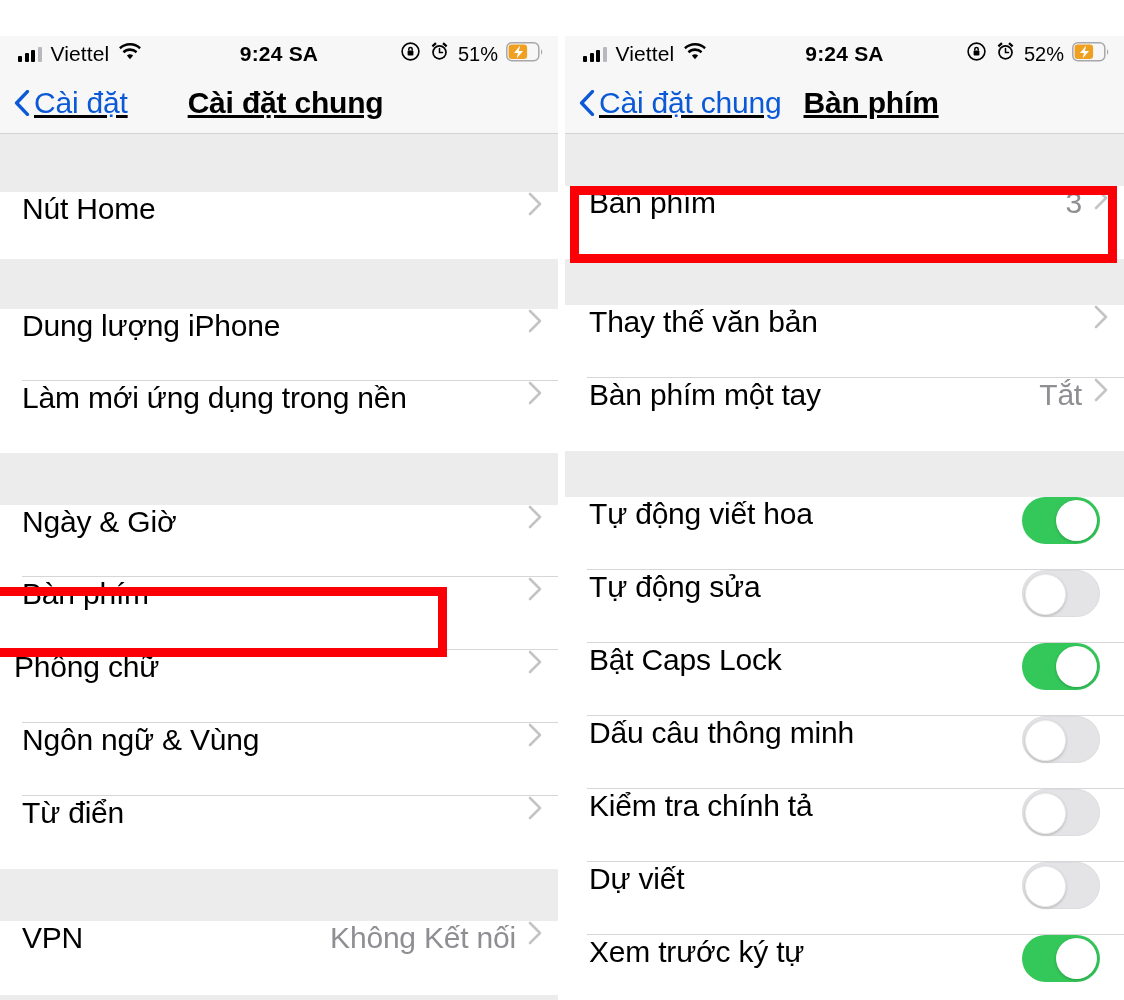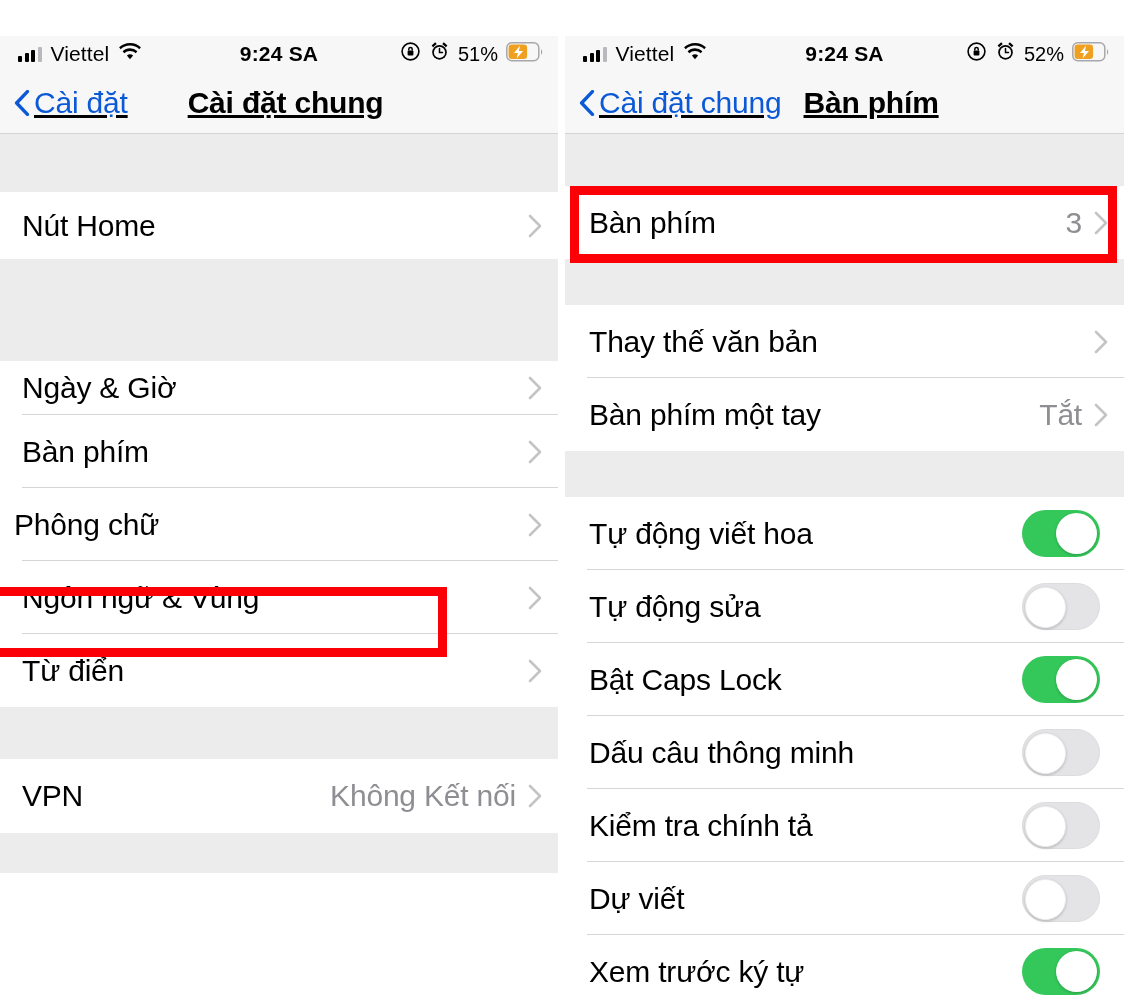--- a/index.html
+++ b/index.html
@@ -89,21 +89,20 @@
   .left  .navtitle { margin-left: 60px; }
   .right .navtitle { margin-left: 22px; }
 
   
   .list { background:#ffffff; }
   .spacer { background:#ececed; }
   .group { background:#ffffff; }
   .row {
     position: relative;
     display:flex;
-    align-items:center;
     background:#ffffff;
     box-sizing:border-box;
   }
   .row .label {
     font-size:30px; color:#000; letter-spacing:-0.2px; white-space:nowrap;
   }
   .row .value {
     margin-left:auto;
     font-size:30px; color:#8e8e93; letter-spacing:-0.2px; white-space:nowrap;
   }
@@ -212,24 +211,39 @@
       <div class="group">
         <div class="row" style="height:67px;padding:0 16px 0 22px">
           <span class="label">Nút Home</span>
           <svg class="chev only" viewBox="0 0 14 24">
               <path d="M2 2l10 10L2 22" fill="none" stroke="#c4c4c6" stroke-width="2.6" stroke-linecap="round" stroke-linejoin="round"></path>
             </svg>
         </div>
       </div>
 
       <div class="spacer" style="height:50px"></div>
+      <div class="group">
+        <div class="row" style="height:72px;padding:0 16px 0 22px">
+          <span class="label">Dung lượng iPhone</span>
+          <svg class="chev only" viewBox="0 0 14 24">
+              <path d="M2 2l10 10L2 22" fill="none" stroke="#c4c4c6" stroke-width="2.6" stroke-linecap="round" stroke-linejoin="round"></path>
+            </svg>
+          <span class="divider inset"></span>
+        </div>
+        <div class="row" style="height:72px;padding:0 16px 0 22px">
+          <span class="label">Làm mới ứng dụng trong nền</span>
+          <svg class="chev only" viewBox="0 0 14 24">
+              <path d="M2 2l10 10L2 22" fill="none" stroke="#c4c4c6" stroke-width="2.6" stroke-linecap="round" stroke-linejoin="round"></path>
+            </svg>
+        </div>
+      </div>
 
       <div class="spacer" style="height:52px"></div>
       <div class="group">
-        <div class="row" style="height:54px;padding:0 16px 0 22px">
+        <div class="row" style="height:72px;padding:0 16px 0 22px">
           <span class="label">Ngày &amp; Giờ</span>
           <svg class="chev only" viewBox="0 0 14 24">
               <path d="M2 2l10 10L2 22" fill="none" stroke="#c4c4c6" stroke-width="2.6" stroke-linecap="round" stroke-linejoin="round"></path>
             </svg>
           <span class="divider inset"></span>
         </div>
         <div class="row" style="height:73px;padding:0 16px 0 22px">
           <span class="label">Bàn phím</span>
           <svg class="chev only" viewBox="0 0 14 24">
               <path d="M2 2l10 10L2 22" fill="none" stroke="#c4c4c6" stroke-width="2.6" stroke-linecap="round" stroke-linejoin="round"></path>

